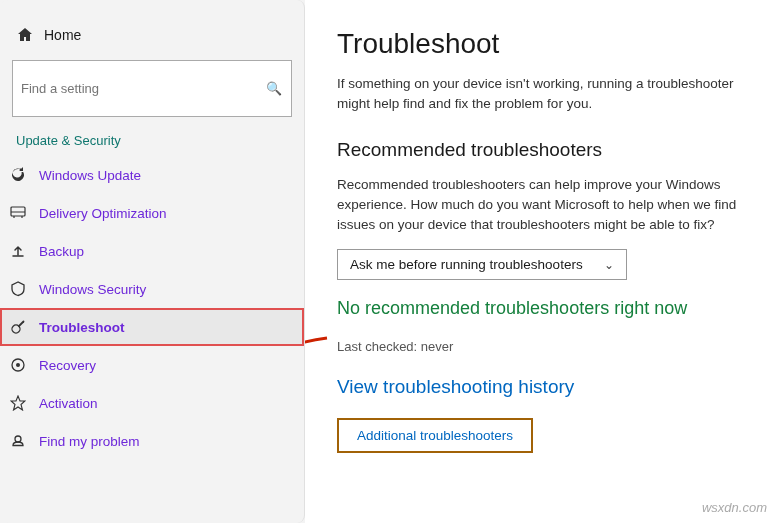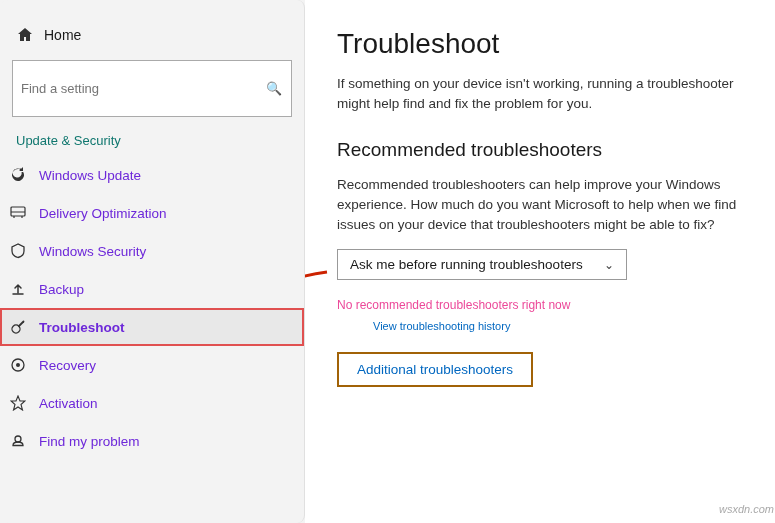--- a/index.html
+++ b/index.html
@@ -143,58 +143,57 @@
       font-size: 13.5px;
       color: #1a1a1a;
       justify-content: space-between;
     }
     .dropdown-chevron {
       font-size: 12px;
       color: #444;
     }
 
     .no-troubleshooters {
-      font-size: 12px;
-      color: #ec4899;
-      margin-bottom: 8px;
+      font-size: 18px;
+      color: #15803d;
+      margin-bottom: 20px;
     }
 
     .last-checked {
       font-size: 13px;
       color: #555;
       margin-bottom: 22px;
     }
 
     .view-history-link {
-      font-size: 11px;
+      font-size: 19px;
       color: #0067c0;
       cursor: pointer;
       text-decoration: none;
       display: block;
       margin-bottom: 20px;
-      margin-left: 36px;
     }
 
     .additional-btn {
       display: inline-block;
       border: 2px solid #a16207;
       padding: 8px 18px;
       color: #0067c0;
       font-size: 13.5px;
       cursor: pointer;
       background: transparent;
       position: relative;
       z-index: 2;
     }
 
     .watermark {
       position: absolute;
       bottom: 8px;
-      right: 1px;
-      font-size: 11px;
+      right: 8px;
+      font-size: 13px;
       color: #aaa;
       font-style: italic;
       text-align: right;
     }
   </style>
 </head>
 <body>
 
 <div class="sidebar">
   <div class="sidebar-header"></div>
@@ -229,33 +228,33 @@
           <svg width="16" height="16" viewBox="0 0 16 16" xmlns="http://www.w3.org/2000/svg">
             <rect x="1" y="2" width="14" height="9" rx="1" fill="none" stroke="#333" stroke-width="1.2"></rect>
             <path d="M4 11v2M12 11v2M1 7h14" stroke="#333" stroke-width="1.2"></path>
           </svg>
         </span>
       <span>Delivery Optimization</span>
     </div>
       <div class="nav-item">
       <span class="nav-icon">
           <svg width="16" height="16" viewBox="0 0 16 16" xmlns="http://www.w3.org/2000/svg">
-            <path d="M8 1L2 4v4c0 3 2.5 5.5 6 6.5C12 13.5 14 11 14 8V4L8 1z" fill="none" stroke="#333" stroke-width="1.3"></path>
-          </svg>
-        </span>
-      <span>Windows Security</span>
-    </div>
-      <div class="nav-item">
-      <span class="nav-icon">
-          <svg width="16" height="16" viewBox="0 0 16 16" xmlns="http://www.w3.org/2000/svg">
             <path d="M8 12V4M5 7l3-3 3 3" stroke="#333" stroke-width="1.5" fill="none" stroke-linecap="round"></path>
             <path d="M3 13h10" stroke="#333" stroke-width="1.5" stroke-linecap="round"></path>
           </svg>
         </span>
       <span>Backup</span>
+    </div>
+      <div class="nav-item">
+      <span class="nav-icon">
+          <svg width="16" height="16" viewBox="0 0 16 16" xmlns="http://www.w3.org/2000/svg">
+            <path d="M8 1L2 4v4c0 3 2.5 5.5 6 6.5C12 13.5 14 11 14 8V4L8 1z" fill="none" stroke="#333" stroke-width="1.3"></path>
+          </svg>
+        </span>
+      <span>Windows Security</span>
     </div>
       <div class="nav-item active">
       <span class="nav-icon">
           <svg width="16" height="16" viewBox="0 0 16 16" xmlns="http://www.w3.org/2000/svg">
             <ellipse cx="6" cy="10" rx="4" ry="4" fill="none" stroke="#333" stroke-width="1.3" transform="rotate(-45 6 10)"></ellipse>
             <path d="M9 7l4.5-4.5" stroke="#333" stroke-width="1.8" stroke-linecap="round"></path>
           </svg>
         </span>
       <span>Troubleshoot</span>
     </div>
@@ -294,20 +293,21 @@
 
   <h2 class="section-heading">Recommended troubleshooters</h2>
   <p class="rec-description">Recommended troubleshooters can help improve your Windows experience. How much do you want Microsoft to help when we find issues on your device that troubleshooters might be able to fix?</p>
 
   <div class="dropdown-select">
     <span>Ask me before running troubleshooters</span>
     <span class="dropdown-chevron">⌄</span>
   </div>
 
   <p class="no-troubleshooters">No recommended troubleshooters right now</p>
+  <p class="last-checked">Last checked: never</p>
 
   <a class="view-history-link" href="#">View troubleshooting history</a>
 
   <div style="position:relative; display:inline-block;">
     
     <svg style="position:absolute; left:-170px; top:-90px; pointer-events:none; z-index:1;" width="200" height="130">
 
       <path d="M 160 10 Q 80 20 60 80 L 55 110" stroke="#cc2200" stroke-width="3" fill="none" marker-end="url(#arr)"></path>
       <defs>
         <marker id="arr" markerWidth="8" markerHeight="8" refX="4" refY="4" orient="auto">

